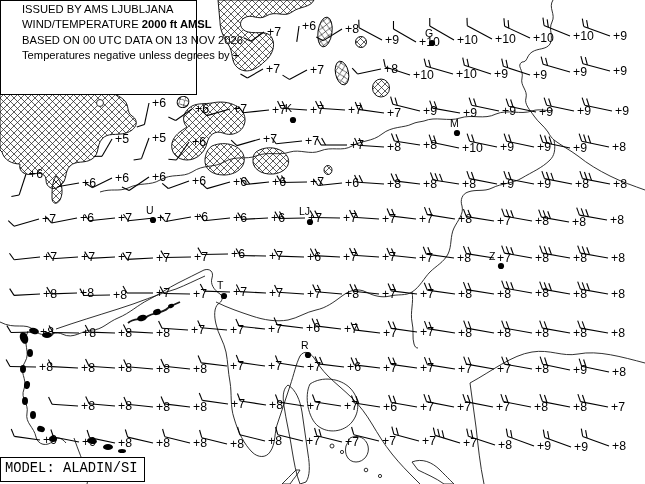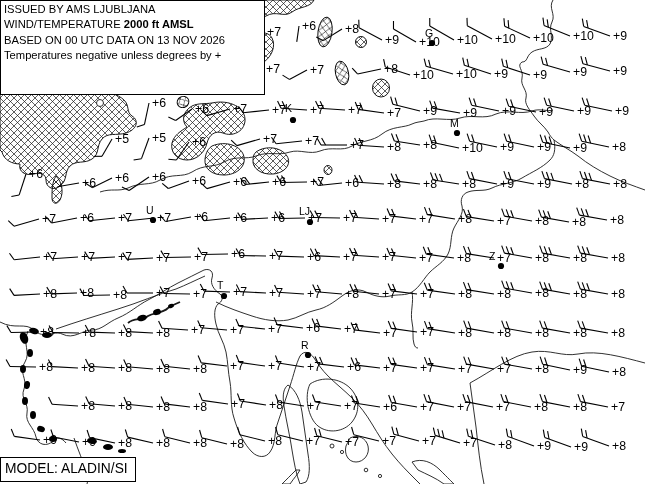--- a/index.html
+++ b/index.html
@@ -1,22 +1,22 @@
 <!DOCTYPE html>
 <html><head>
 <meta charset="utf-8">
 <style>
   html,body{margin:0;padding:0;background:#fff;}
   .stage{position:relative;width:645px;height:484px;background:#fff;overflow:hidden;
          font-family:"Liberation Sans",sans-serif;}
   .stage svg{position:absolute;left:0;top:0;}
   .infobox{position:absolute;background:#fff;border:1px solid #000;box-sizing:border-box;color:#000;}
-  .infobox.header{left:0;top:0;width:265px;height:95px;padding:1px 0 0 3px;
+  .infobox.header{left:0;top:0;width:197px;height:95px;padding:1px 0 0 21px;
                   font-size:11.2px;line-height:15.3px;white-space:nowrap;}
-  .infobox.footer{left:0;top:457px;padding:2px 7px 3px 4px;font-size:13.8px;line-height:18px;}
+  .infobox.footer{left:0;top:457px;padding:2px 7px 3px 4px;font-size:13.8px;line-height:18px;font-family:Liberation Mono, monospace;}
   .ln b{font-weight:bold;}
   text{fill:#000;}
 </style>
 </head>
 <body>
 
 <div class="stage">
   <svg width="645" height="484" viewBox="0 0 645 484">
     <defs>
       <pattern id="xh" width="7" height="7" patternUnits="userSpaceOnUse">

